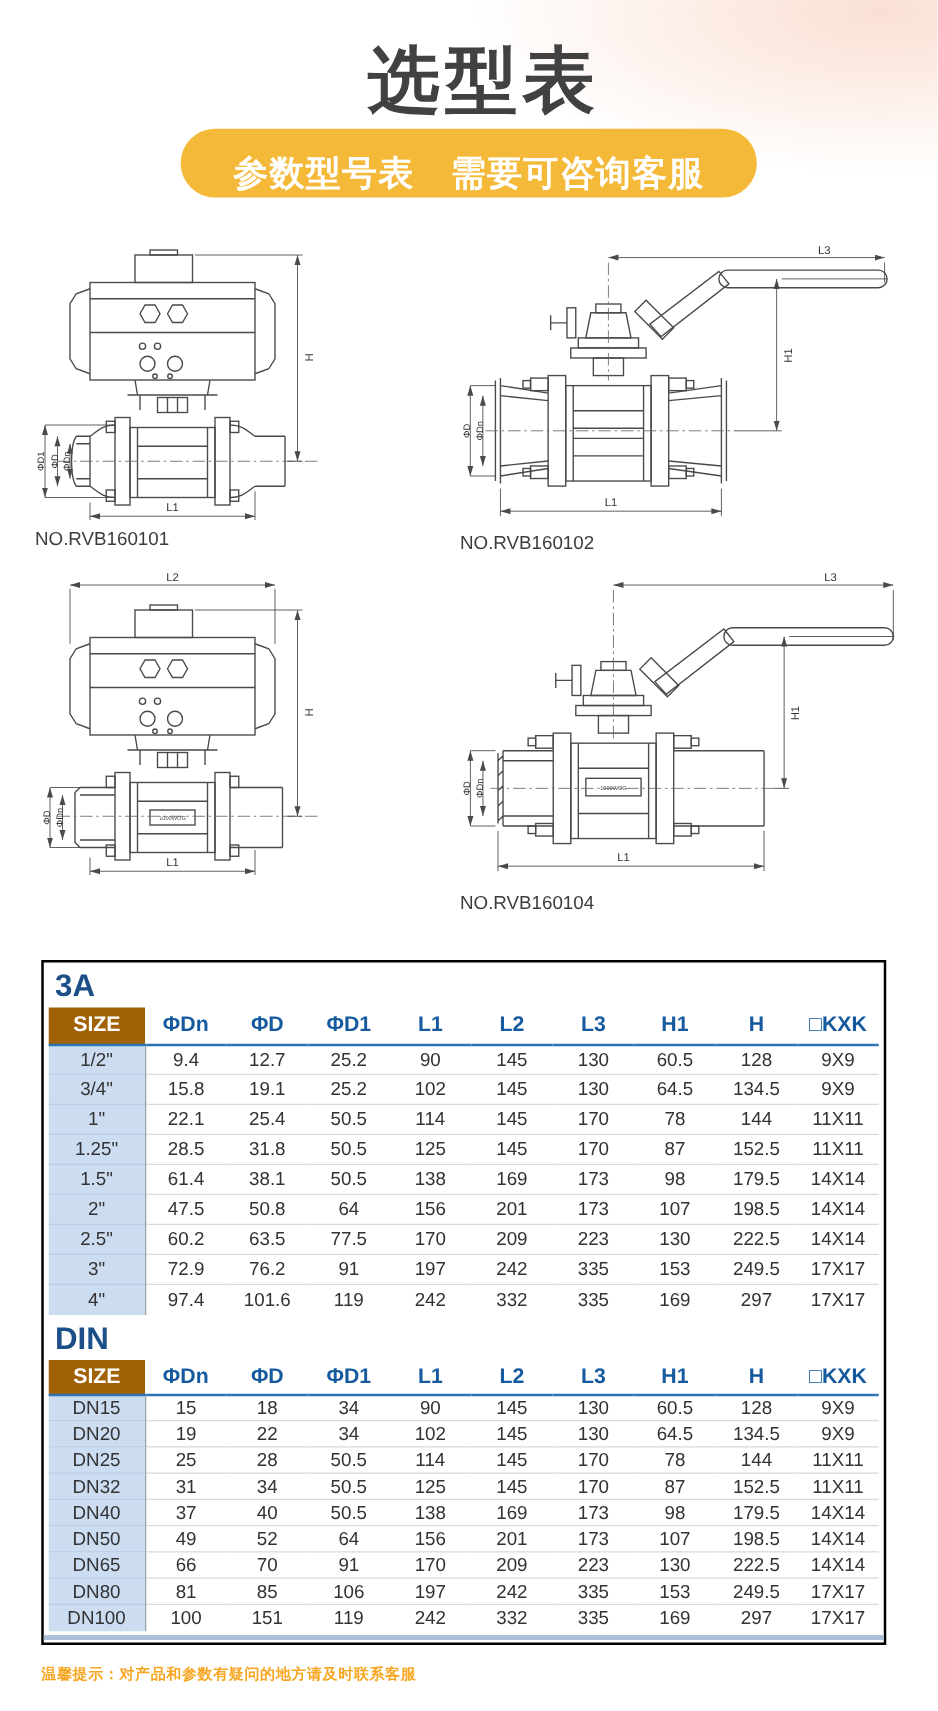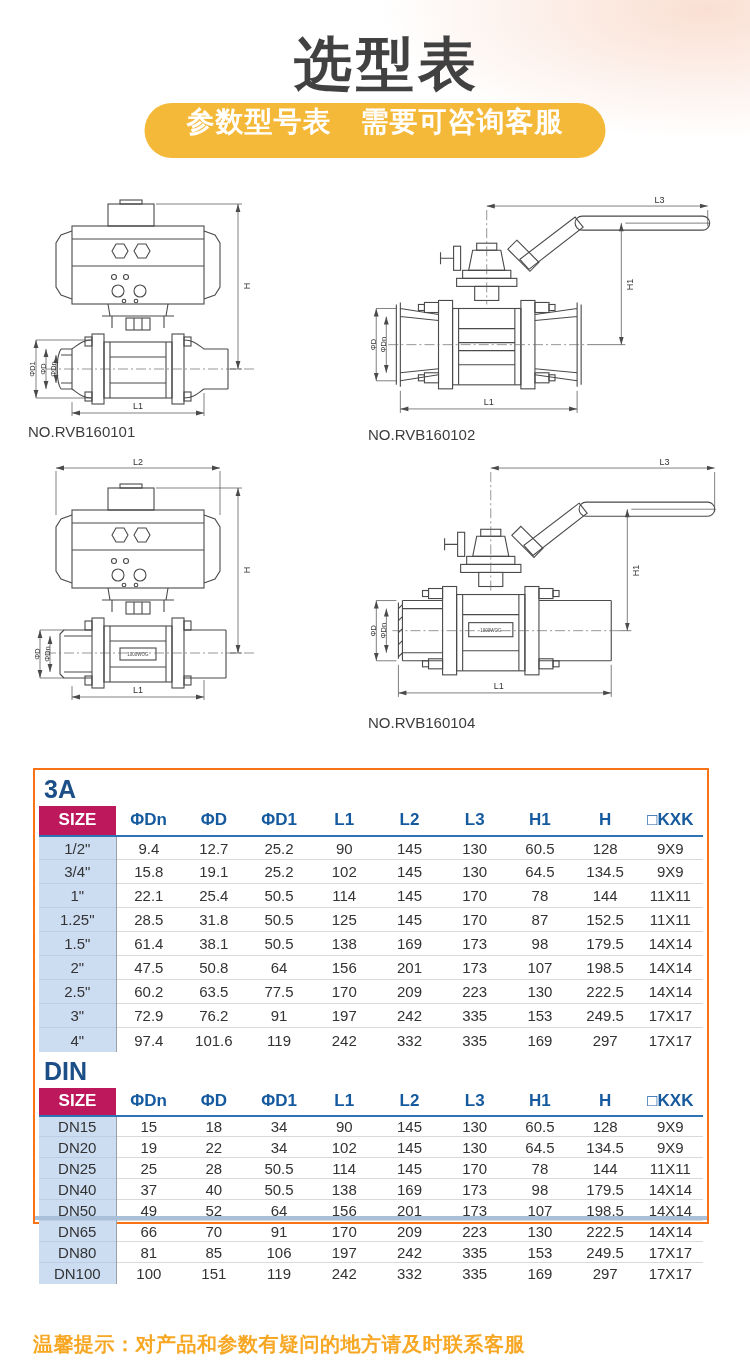--- a/index.html
+++ b/index.html
@@ -10,62 +10,62 @@
       radial-gradient(ellipse 480px 190px at 94% 10px, rgba(248,213,196,0.75), rgba(255,255,255,0) 68%),
       #ffffff;
   }
   .title{
     position:absolute;top:14px;left:0;width:100%;margin:12px;
     text-align:center;font-size:58px;font-weight:bold;color:#414141;letter-spacing:4px;
   }
   .banner{
     position:absolute;top:103px;left:50%;transform:translateX(-50%);
     height:55px;border-radius:28px;background:#F5B93A;
-    display:flex;align-items:flex-start;justify-content:center;padding:0 42px;white-space:nowrap;
+    display:flex;align-items:flex-end;justify-content:center;padding:0 42px;white-space:nowrap;
   }
   .banner span{color:#ffffff;font-size:28px;font-weight:bold;letter-spacing:1px;}
   figure{margin:0;position:absolute;}
   figcaption{font-size:15px;color:#3d3d3d;margin-top:1px;}
   .d1{left:28px;top:198px;width:265px;}
   .d2{left:368px;top:196px;width:362px;}
   .d3{left:28px;top:458px;width:265px;}
   .d4{left:368px;top:458px;width:362px;}
   .d1 figcaption,.d3 figcaption{padding-right:10%;}
   .d2 figcaption,.d4 figcaption{padding-right:25%;}
   svg{display:block;}
   .ln{stroke:#4a4a4a;stroke-width:1.1;fill:none;}
   .th{stroke:#4a4a4a;stroke-width:0.7;fill:none;}
   .cl{stroke:#6a6a6a;stroke-width:0.7;fill:none;stroke-dasharray:10,3,2,3;}
   .dt{font-family:"Liberation Sans",sans-serif;font-size:9px;fill:#333;}
   .ds{font-family:"Liberation Sans",sans-serif;font-size:7.5px;fill:#333;}
   .tiny{font-family:"Liberation Sans",sans-serif;font-size:4.5px;fill:#4a4a4a;}
   .tables-box{
-    position:absolute;left:33px;top:768px;width:676px;height:456px;
-    border:2px solid #f97316;background:#fff;box-sizing:border-box;
+    position:absolute;left:33px;top:768px;width:676px;height:548px;
+    border:2px solid #000000;background:#fff;box-sizing:border-box;
   }
   .tbl-title{font-size:25px;font-weight:bold;color:#1C4F87;padding:5px 0 2px 9px;line-height:1.15;}
   table.spec{width:664px;margin:0 4px;border-collapse:collapse;table-layout:fixed;}
   table.spec col.c-size{width:77px;}
   table.spec th,table.spec td{text-align:center;padding:0;box-sizing:border-box;}
   table.spec thead th{
     font-weight:bold;font-size:17px;color:#155A9E;
     border-bottom:2px solid #2E74B5;background:#fff;
   }
-  table.spec thead th.size-th{background:#be185d;color:#ffffff;}
+  table.spec thead th.size-th{background:#a16207;color:#ffffff;}
   table.spec tbody td{font-size:15px;color:#333;border-top:1px solid #D9D9D9;}
   table.spec tbody tr:first-child td{border-top:none;}
   table.spec tbody td.size-td{background:#CCDDF2;border-right:1px solid #9AA0A8;border-top-color:#BCCDE4;}
   table.t3a thead th{height:30px;}
   table.t3a tbody td{height:24px;}
   table.tdin thead th{height:28px;}
   table.tdin tbody td{height:21px;}
   .bottom-accent{position:absolute;left:0;right:0;bottom:2px;height:4px;background:#A9C0D8;}
   .footer{
     position:absolute;left:33px;top:1331px;
-    font-size:20px;font-weight:bold;color:#F7A723;letter-spacing:0.5px;
+    font-size:12px;font-weight:bold;color:#F7A723;letter-spacing:0.5px;
   }
 </style>
 </head>
 <body>
 
 <svg width="0" height="0" style="position:absolute" aria-hidden="true">
   <defs>
     <marker id="aE" markerWidth="9" markerHeight="7" refX="8" refY="3" orient="auto" markerUnits="userSpaceOnUse">
       <path d="M0,0.6 L8,3 L0,5.4 Z" fill="#4a4a4a"></path>
     </marker>
@@ -467,20 +467,32 @@
           <td class="data-td">28</td>
           <td class="data-td">50.5</td>
           <td class="data-td">114</td>
           <td class="data-td">145</td>
           <td class="data-td">170</td>
           <td class="data-td">78</td>
           <td class="data-td">144</td>
           <td class="data-td">11X11</td>
         </tr>
         <tr>
+          <td class="size-td">DN32</td>
+          <td class="data-td">31</td>
+          <td class="data-td">34</td>
+          <td class="data-td">50.5</td>
+          <td class="data-td">125</td>
+          <td class="data-td">145</td>
+          <td class="data-td">170</td>
+          <td class="data-td">87</td>
+          <td class="data-td">152.5</td>
+          <td class="data-td">11X11</td>
+        </tr>
+        <tr>
           <td class="size-td">DN40</td>
           <td class="data-td">37</td>
           <td class="data-td">40</td>
           <td class="data-td">50.5</td>
           <td class="data-td">138</td>
           <td class="data-td">169</td>
           <td class="data-td">173</td>
           <td class="data-td">98</td>
           <td class="data-td">179.5</td>
           <td class="data-td">14X14</td>

